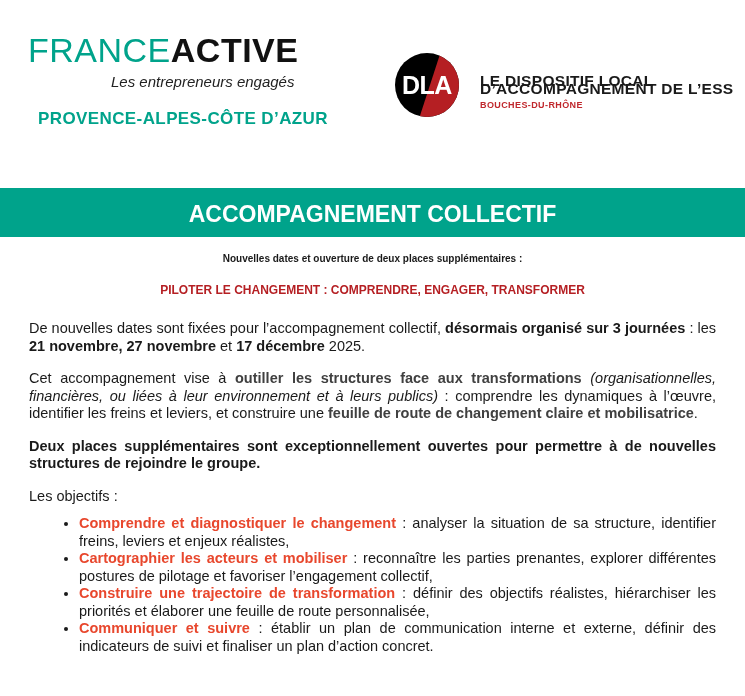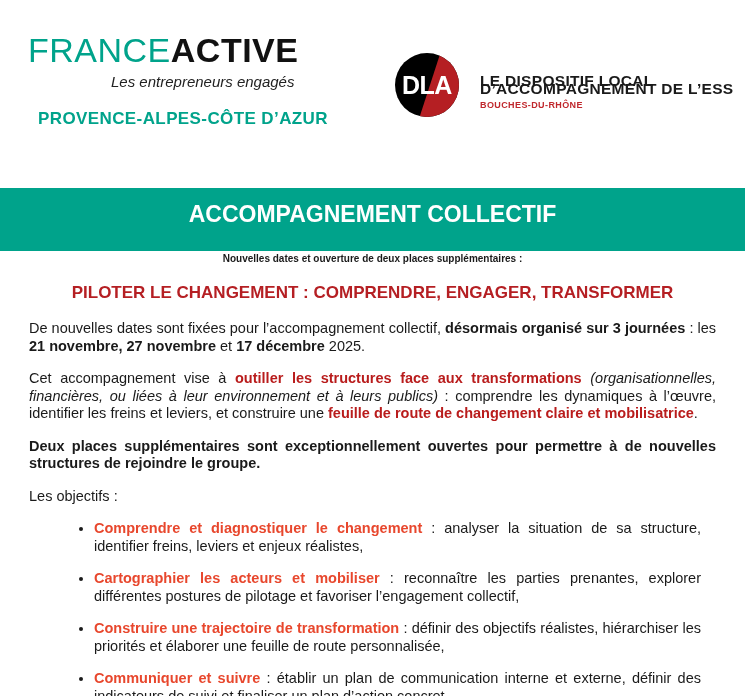--- a/index.html
+++ b/index.html
@@ -12,30 +12,30 @@
   .fa-tag{position:absolute;left:83px;top:40px;font-size:15px;font-style:italic;color:#222;white-space:nowrap;}
   .fa-region{position:absolute;left:10px;top:76px;font-size:17px;font-weight:bold;color:#00a38b;letter-spacing:0.4px;white-space:nowrap;}
   .dla-logo{position:absolute;left:395px;top:50px;width:350px;height:70px;}
   .dla-circle{position:absolute;left:0;top:3px;width:64px;height:64px;border-radius:50%;overflow:hidden;background:#000000;}
   .dla-circle .shade{position:absolute;left:34px;top:-10px;width:60px;height:90px;background:#b51f23;transform:skewX(-18deg);}
   .dla-circle .txt{position:absolute;left:0;top:0;width:64px;height:64px;line-height:64px;text-align:center;color:#fff;font-weight:bold;font-size:25px;letter-spacing:-0.5px;}
   .dla-t1,.dla-t2{position:absolute;left:85px;font-size:15.5px;font-weight:bold;color:#1a1a1a;white-space:nowrap;letter-spacing:0.3px;}
   .dla-t1{top:16px;margin-top:6px;}
   .dla-t2{top:30px;}
   .dla-t3{position:absolute;left:85px;top:50px;font-size:9px;font-weight:bold;color:#c0282d;letter-spacing:0.4px;white-space:nowrap;}
-  .banner{position:absolute;left:0;top:188px;width:745px;height:63px;background:#00a38b;color:#fff;font-weight:bold;font-size:23px;text-align:center;line-height:53px;}
+  .banner{position:absolute;left:0;top:188px;width:745px;height:49px;background:#00a38b;color:#fff;font-weight:bold;font-size:23px;text-align:center;line-height:53px;}
   .subtitle{position:absolute;left:0;top:253px;width:745px;text-align:center;font-weight:bold;font-size:10px;}
-  .subtitle2{position:absolute;left:0;top:283px;width:745px;text-align:center;font-weight:bold;font-size:17px;color:#b51f23;}
+  .subtitle2{position:absolute;left:0;top:283px;width:745px;text-align:center;font-weight:bold;font-size:12px;color:#b51f23;}
   .content{position:absolute;left:29px;top:320px;width:687px;font-size:14.5px;line-height:17.5px;}
   .content p{margin:0 0 15px 0;text-align:justify;}
-  .dark-red{color:#b91c1c;font-weight:bold;}
+  .dark-red{color:#404040;font-weight:bold;}
   .orange{color:#e8472d;font-weight:bold;}
   b{font-weight:bold;margin-top:9px;}
   ul{margin:10px 0 0 0;padding-left:50px;}
-  li{margin:15px;text-align:justify;}
+  li{margin:0;text-align:justify;}
 </style>
 </head>
 <body>
 
 <div class="header">
   <div class="fa-logo">
     <div class="fa-main"><span class="fa-france">FRANCE</span><span class="fa-active">ACTIVE</span></div>
     <div class="fa-tag">Les entrepreneurs engagés</div>
     <div class="fa-region">PROVENCE-ALPES-CÔTE D’AZUR</div>
   </div>

